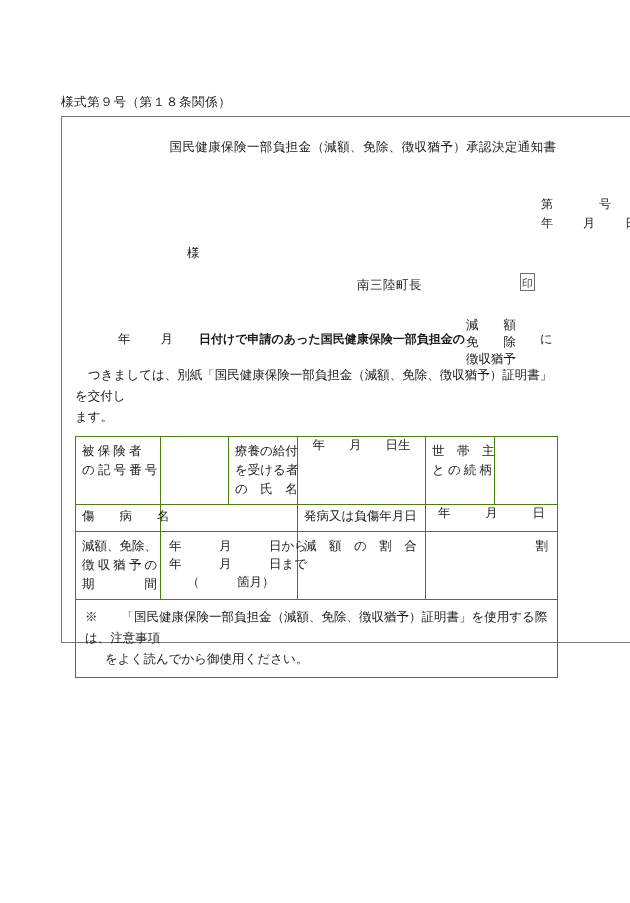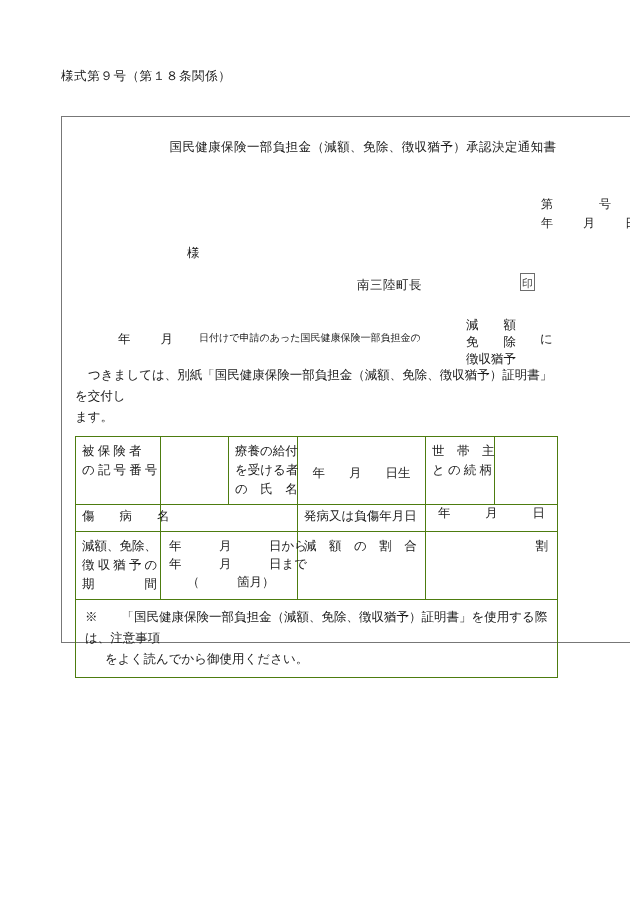--- a/index.html
+++ b/index.html
@@ -14,21 +14,21 @@
     position: relative;
     font-family: "Liberation Serif", "DejaVu Serif", serif;
     color: #1a1a1a;
     -webkit-font-smoothing: antialiased;
   }
 
   
   .form-number {
     position: absolute;
     left: 61px;
-    top: 68px;
+    top: 94px;
     font-size: 12.5px;
     letter-spacing: 0.6px;
     white-space: nowrap;
   }
 
   
   .frame {
     position: absolute;
     left: 61px;
     top: 116px;
@@ -112,22 +112,23 @@
     position: absolute;
     left: 56px;
     top: 14px;
     font-size: 12.5px;
     white-space: nowrap;
   }
   .bl1-text {
     position: absolute;
     left: 137px;
     top: 14px;
-    font-size: 10px;
-    white-space: nowrap;
+    font-size: 12px;
+    white-space: nowrap;
+    font-weight: bold;
   }
   .stack {
     position: absolute;
     left: 404px;
     top: 0px;
     font-size: 12.5px;
     line-height: 17px;
     text-align: center;
     white-space: nowrap;
   }
@@ -186,21 +187,20 @@
   .align-bottom { vertical-align: bottom; }
   .align-middle { vertical-align: middle; margin-left: 39px; }
   .t-center { text-align: left; }
   .t-right  { text-align: right; }
   .nowrap { white-space: nowrap; }
 
   .dob-line {
     padding: 0 10px 5px 10px;
     text-align: center;
     white-space: nowrap;
-    margin-top: 28px;
   }
   .sp-s { display: inline-block; width: 24px; }
 
   .period-lines {
     padding: 5px 8px 5px 8px;
     line-height: 18px;
     text-align: right;
     white-space: nowrap;
   }
   .period-lines span { display: block; }

